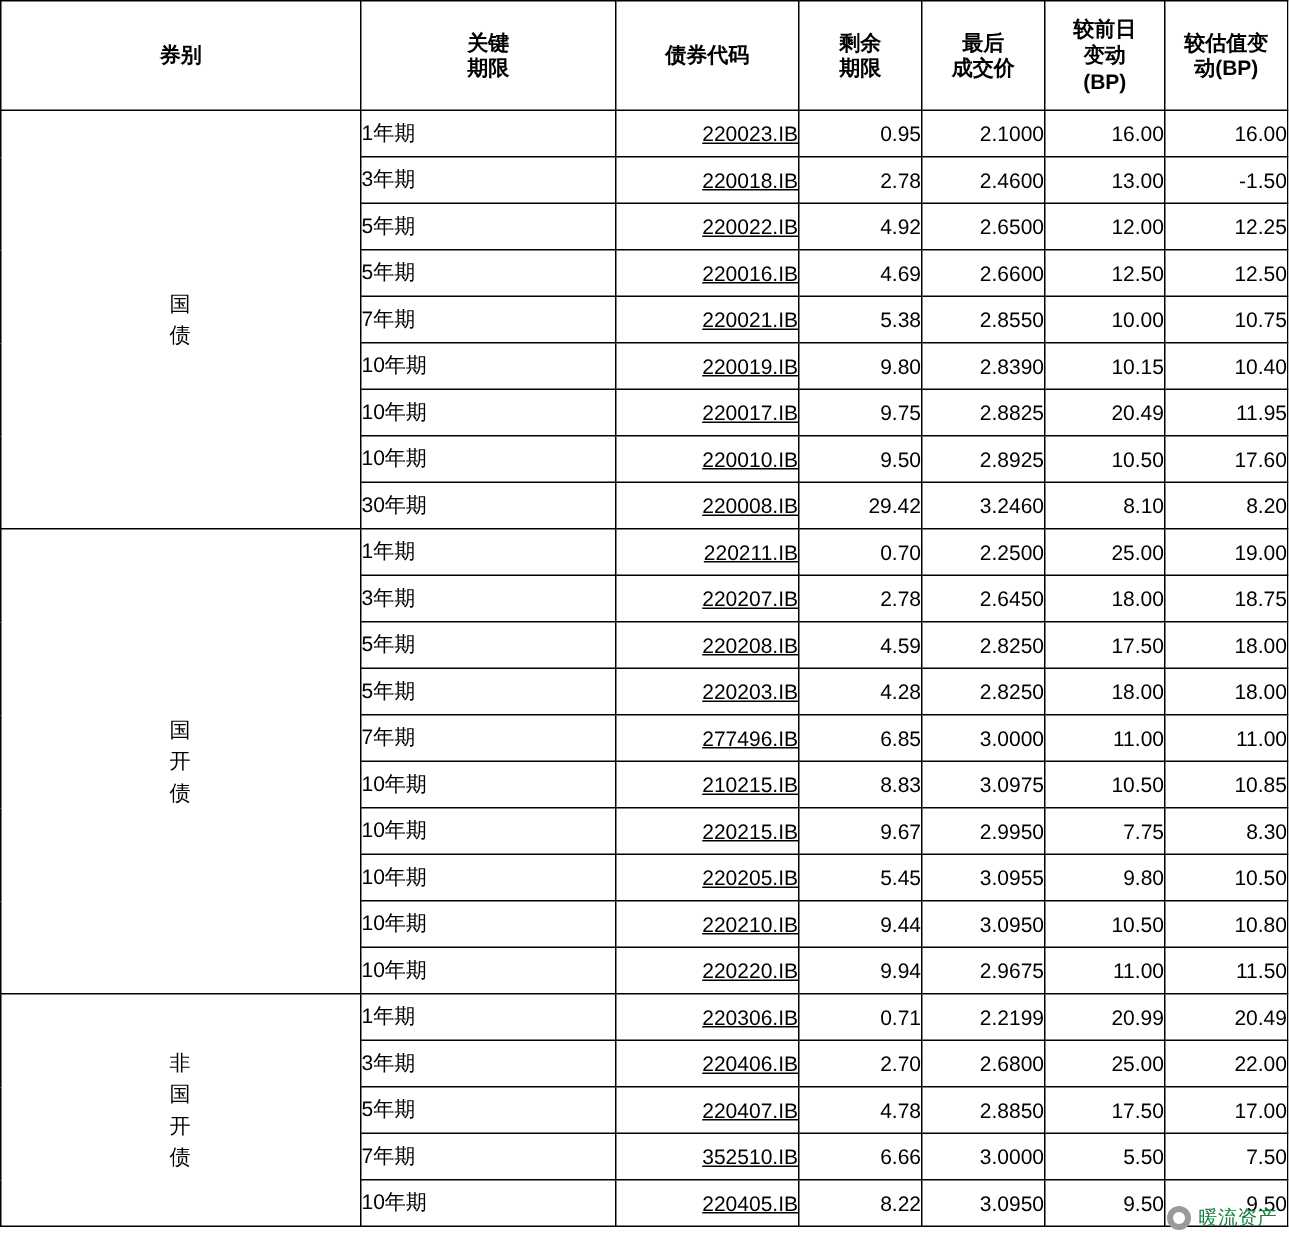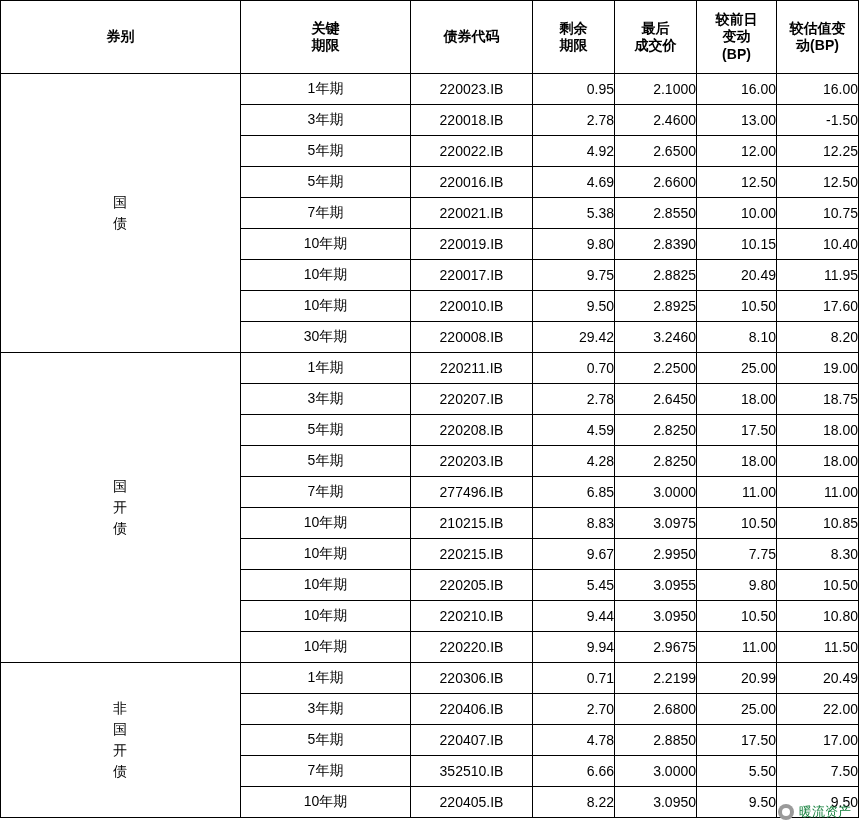--- a/index.html
+++ b/index.html
@@ -53,26 +53,26 @@
     vertical-align: middle;
   }
   td.type-cell {
     text-align: center;
     vertical-align: middle;
     font-size: 15px;
     line-height: 1.5;
     letter-spacing: 1px;
   }
   td.term-cell {
-    text-align: center;
     padding-right: 18px;
   }
   td.code-cell {
-    text-align: center;
+    text-align: right;
     padding-right: 6px;
+    text-decoration: underline;
   }
   td.num-cell {
     text-align: right;
     padding-right: 10px;
   }
   
   .wm {
     position: absolute;
     right: 8px;
     bottom: 10px;

